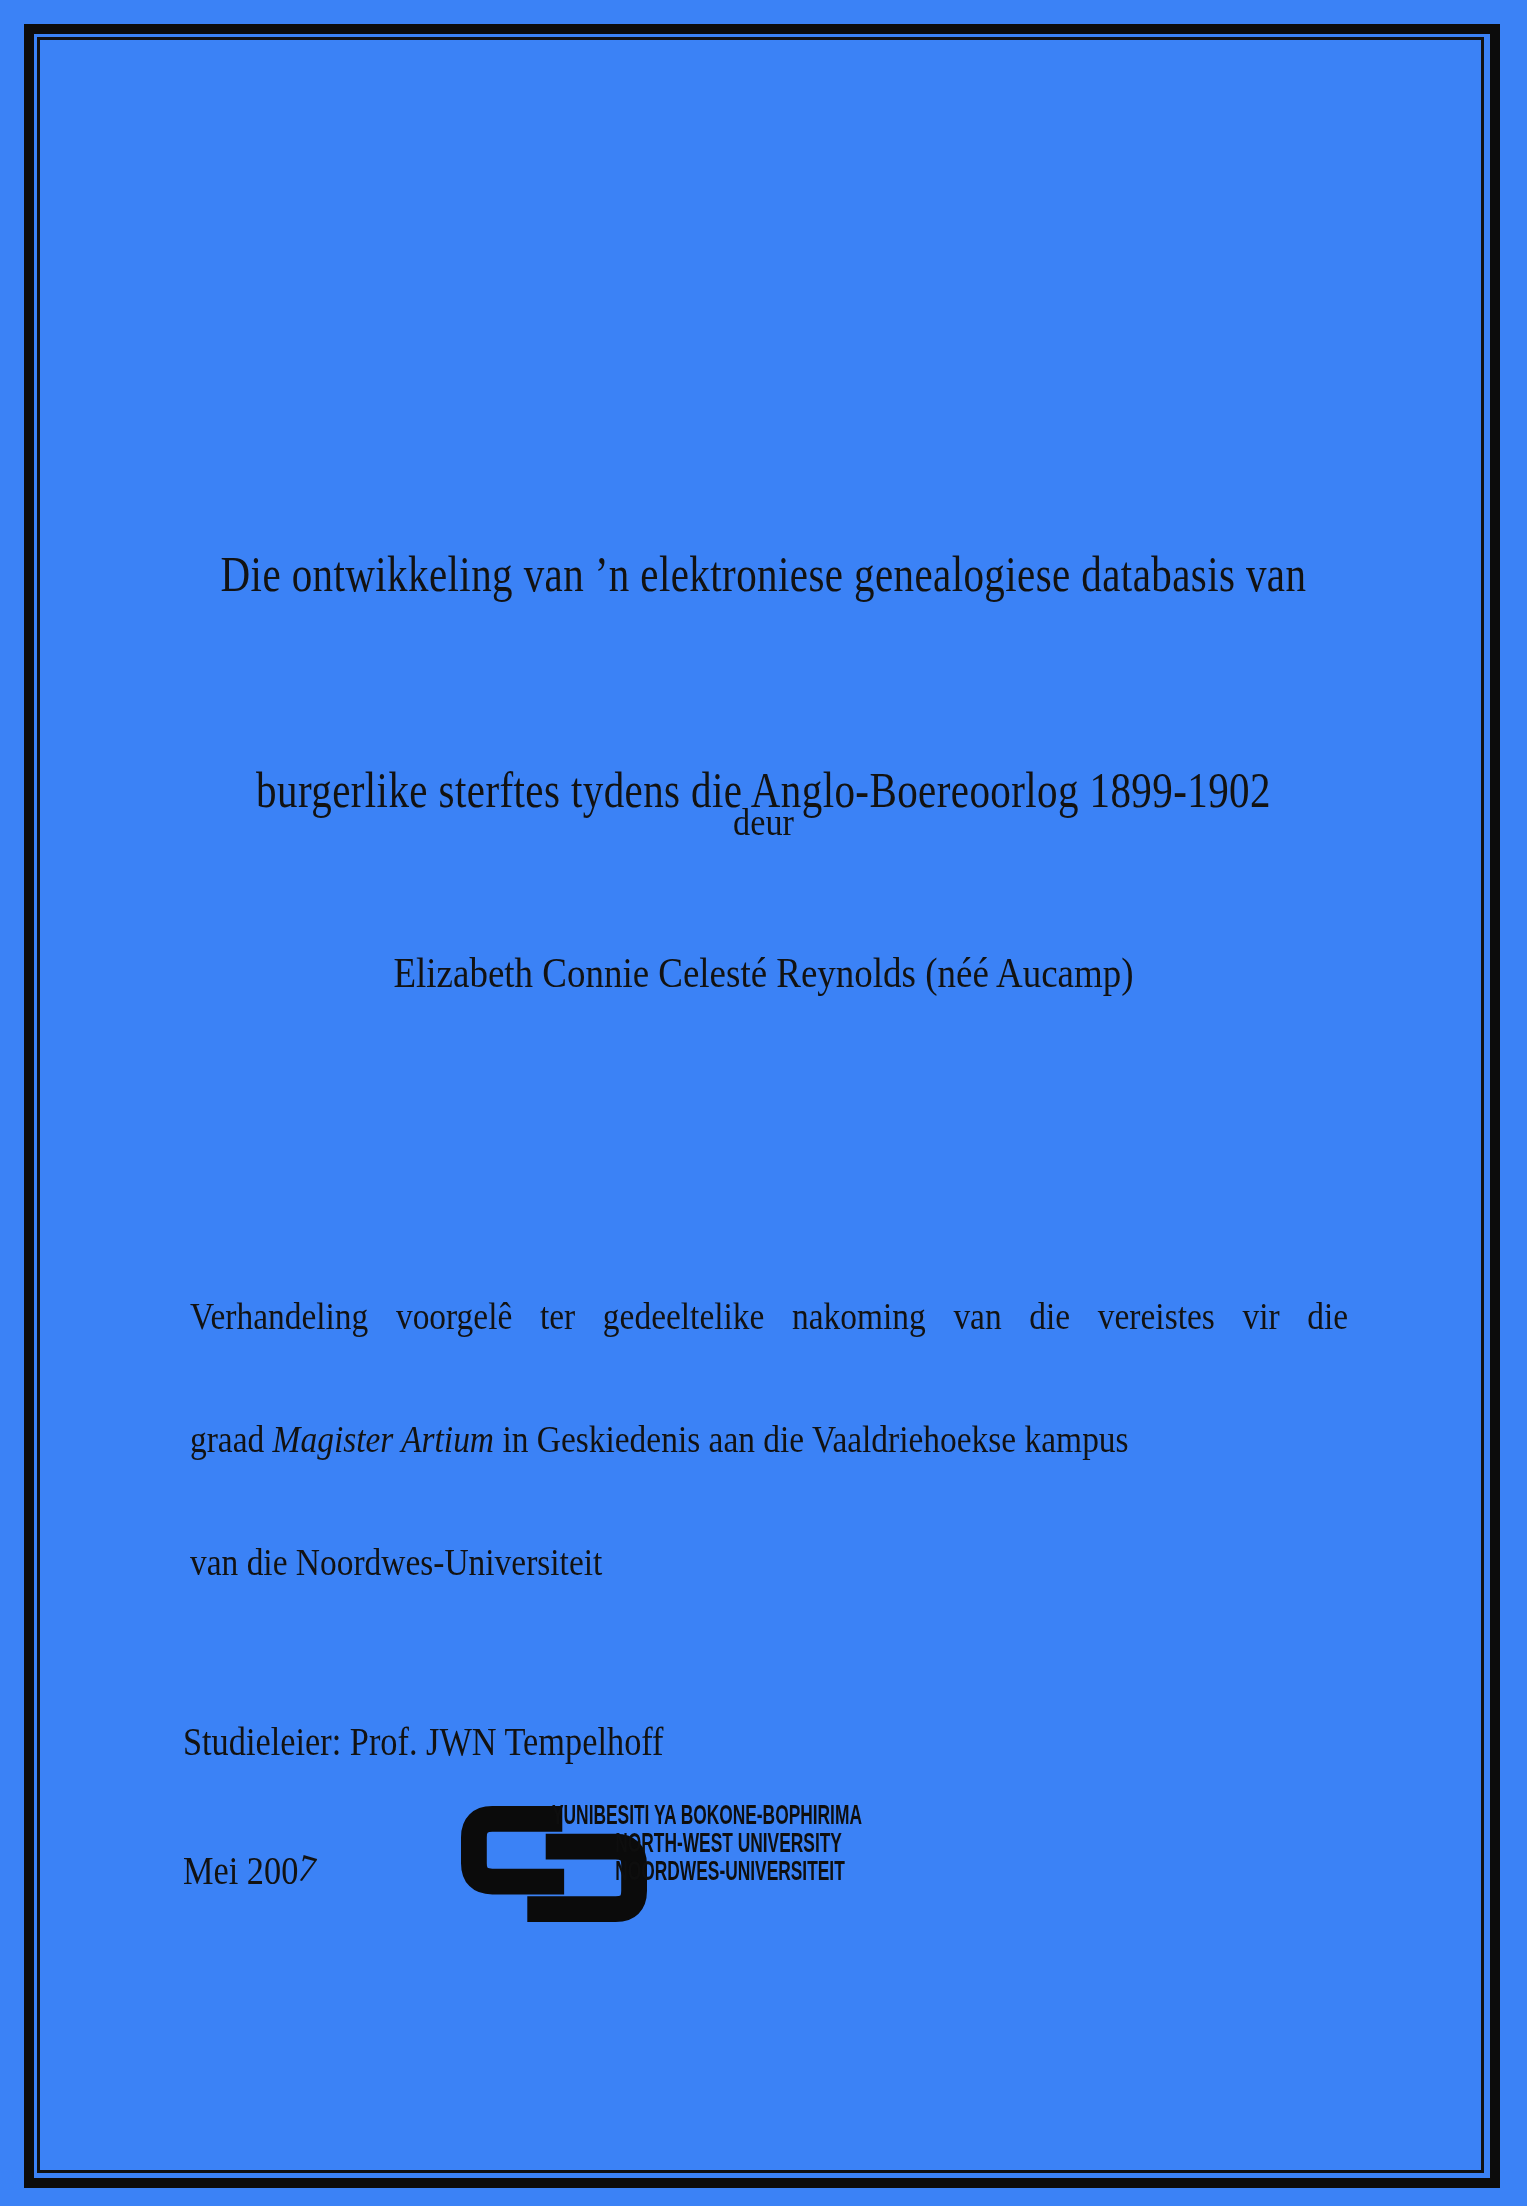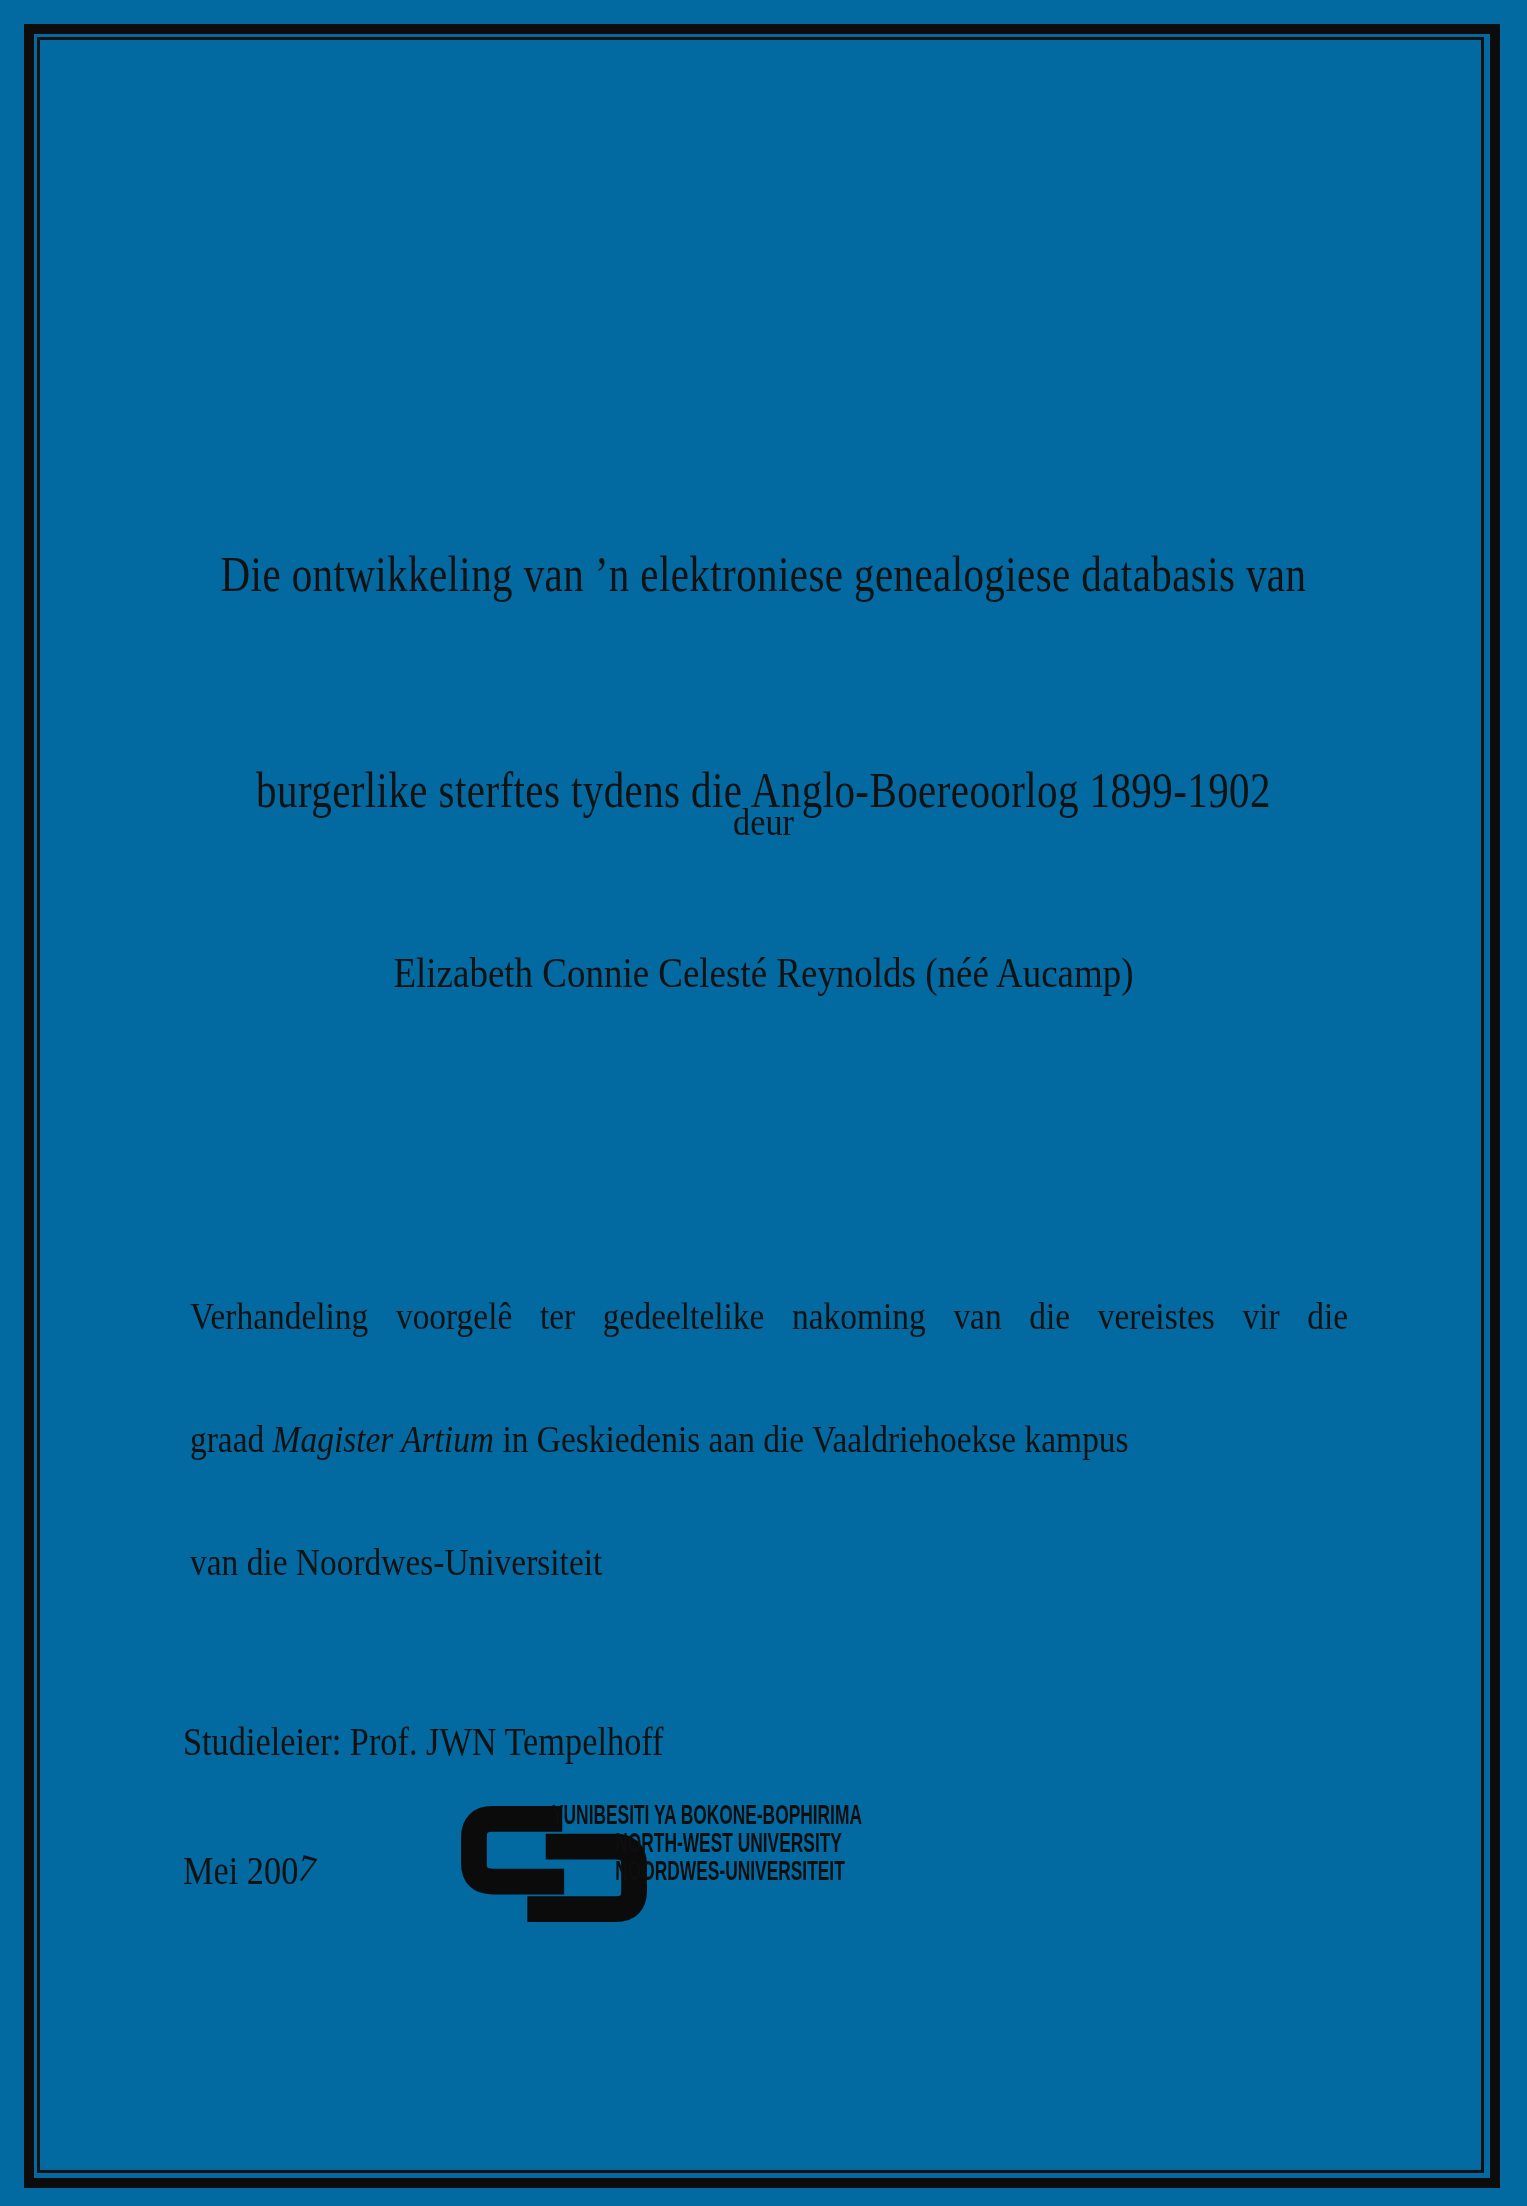--- a/index.html
+++ b/index.html
@@ -1,20 +1,20 @@
 <!DOCTYPE html>
 <html><head>
 <meta charset="utf-8">
 <style>
   html, body { margin: 0; padding: 0; background: #e8e8e8; }
   .page {
     position: relative;
     width: 1527px;
     height: 2206px;
-    background: #0369a1;
+    background: #3b82f6;
     margin: 0 auto;
     overflow: hidden;
     color: #121212;
     font-family: "Liberation Serif", "DejaVu Serif", serif;
   }
   
   .frame-outer {
     position: absolute;
     left: 24px; top: 24px; right: 27px; bottom: 18px;
     border: 10px solid #0c0c0c;

